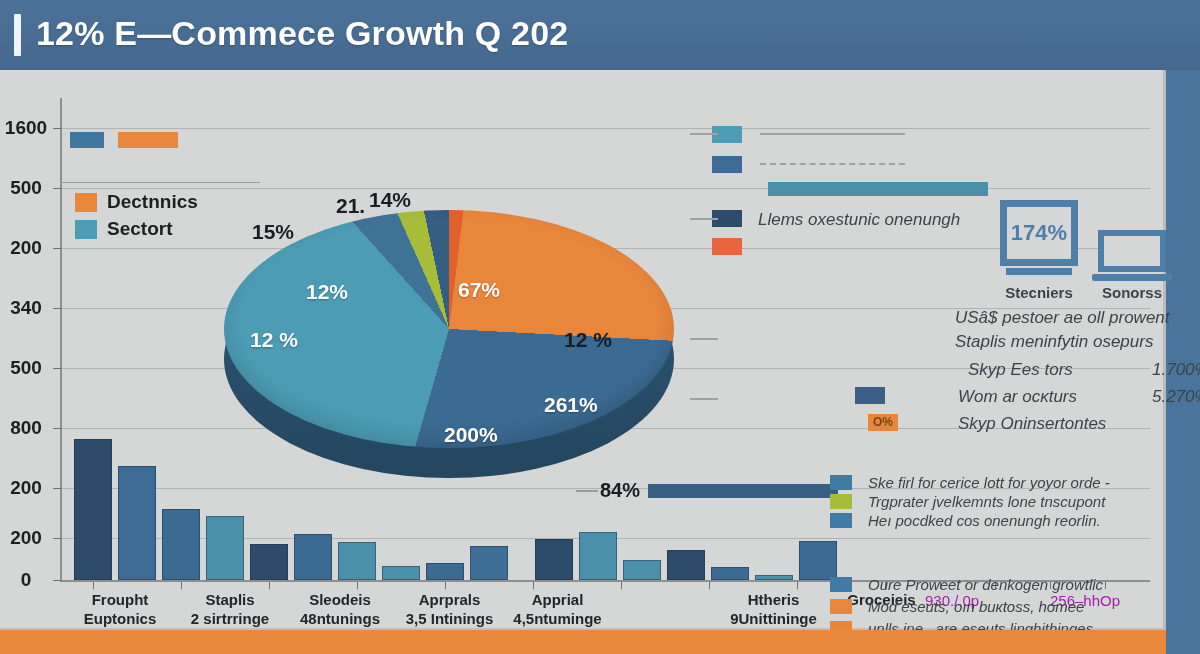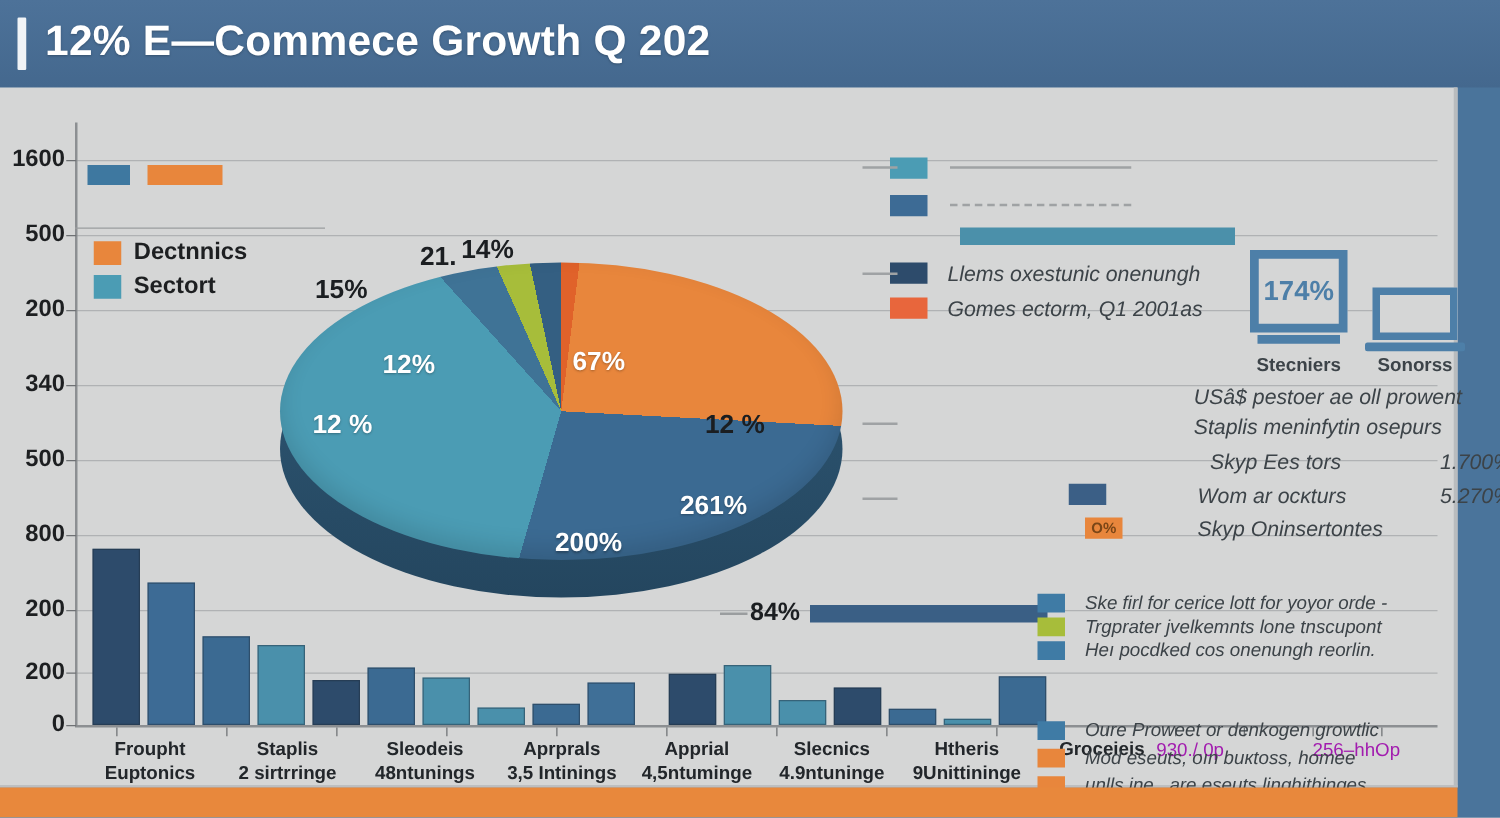--- a/index.html
+++ b/index.html
@@ -34,21 +34,21 @@
     border-bottom: 2px solid #bdbfc1;
   }
   #bottombar {
     position: absolute; left: 0; top: 630px; width: 1166px; height: 24px;
     background: #e8883c;
   }
 
   
   .gridline { position: absolute; left: 60px; width: 1090px; height: 1px; background: #b0b2b4; }
   .ytick-label {
-    position: absolute; left: 0; width: 52px; text-align: right;
+    position: absolute; left: 0; width: 52px; text-align: center;
     font-size: 19px; font-weight: bold; color: #1d1f21;
     transform: translateY(-11px);
   }
   .ytick-mark { position: absolute; left: 53px; width: 8px; height: 1px; background: #6e7174; }
   #yaxis-line { position: absolute; left: 60px; top: 28px; width: 2px; height: 482px; background: #8c8f92; }
   #xaxis-line { position: absolute; left: 60px; top: 510px; width: 1090px; height: 2px; background: #8c8f92; }
   .xtick-mark { position: absolute; top: 512px; width: 1px; height: 7px; background: #6e7174; }
 
   .xcat {
     position: absolute; top: 520px; text-align: center;
@@ -224,24 +224,20 @@
       <span class="l2">48ntunings</span>
     </div>
     <div class="xcat" style="left:372px; width:155px">
       <span>Aprprals</span>
       <span class="l2">3,5 Intinings</span>
     </div>
     <div class="xcat" style="left:480px; width:155px">
       <span>Apprial</span>
       <span class="l2">4,5ntuminge</span>
     </div>
-    <div class="xcat" style="left:588px; width:155px">
-      <span>Slecnics</span>
-      <span class="l2">4.9ntuninge</span>
-    </div>
     <div class="xcat" style="left:696px; width:155px">
       <span>Htheris</span>
       <span class="l2">9Unittininge</span>
     </div>
     <div class="xcat" style="left:804px; width:155px">
       <span>Groceieis</span>
       <span class="l2"></span>
     </div>
 
     <div class="rbot-label" style="left:925px; top:522px">930./.0p</div>
@@ -292,21 +288,20 @@
       <div class="rrow-sw" style="left:12px; top:86px; background:#3d6b95"></div>
       <div class="rline" style="left:60px; top:93px; width:145px; background:transparent;
                                    border-top:2px dashed #9fa2a4"></div>
 
       <div class="rline" style="left:68px; top:112px; width:220px; height:14px; background:#4b90aa"></div>
 
       <div class="rrow-sw" style="left:12px; top:140px; background:#2d4b6b"></div>
       <div class="rtext" style="left:58px; top:140px; font-size:17px">Llems oxestunic onenungh</div>
 
       <div class="rrow-sw" style="left:12px; top:168px; background:#e8663c"></div>
-      <div class="rtext" style="left:58px; top:168px; font-size:17px">Gomes ectorm, Q1 2001as</div>
 
       <div class="rtext" style="left:255px; top:238px; font-size:17px">USâ$ pestoer aе oll prowent</div>
       <div class="rtext" style="left:255px; top:262px; font-size:17px">Staplis meninfytin osepurs</div>
 
       <div class="rtext" style="left:268px; top:290px; font-size:17px">Skyp   Ees tors</div>
       <div class="rtext" style="left:452px; top:290px; font-size:17px">1.700%</div>
 
       <div class="chip" style="left:155px; top:317px; background:#3b5f86"></div>
       <div class="rtext" style="left:258px; top:317px; font-size:17px">Wom ar ocκturs</div>
       <div class="rtext" style="left:452px; top:317px; font-size:17px">5.270%</div>

